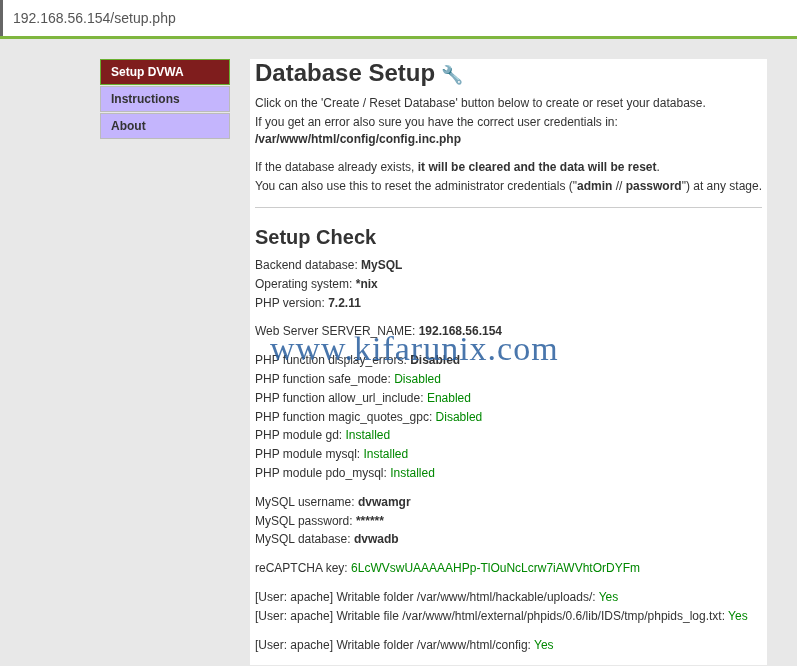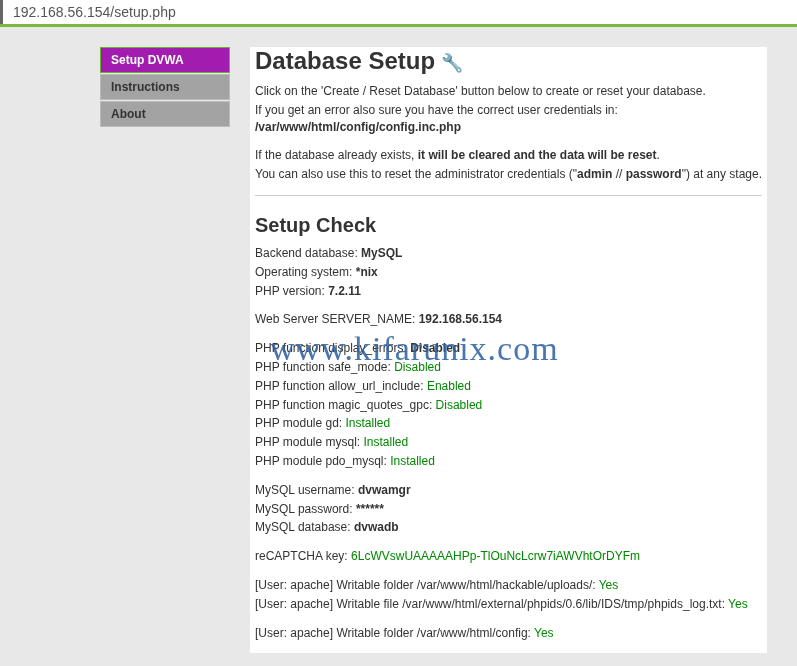--- a/index.html
+++ b/index.html
@@ -1,22 +1,22 @@
 <!DOCTYPE html>
 <html><head>
 <meta charset="utf-8">
 <style>
 * { margin: 0; padding: 0; box-sizing: border-box; }
 body { font-family: Arial, sans-serif; font-size: 12px; background: #e8e8e8; color: #333; }
-.url-bar { background: #fff; padding: 4px 10px; font-size: 14px; border-left: 3px solid #666; color: #555; }
+.url-bar { background: #fff; padding: 10px 10px; font-size: 14px; border-left: 3px solid #666; color: #555; }
 .top-line { height: 3px; background: #7fb63f; }
 .wrapper { display: flex; padding: 20px 30px 20px 100px; gap: 20px; }
 .sidebar { width: 130px; flex-shrink: 0; }
-.menu-item { padding: 5px 10px; background: #a3a3a3; border: 1px solid #bbb; margin-bottom: 1px; font-weight: bold; font-size: 12px; cursor: pointer; }
-.menu-item.active { background: #a21caf; color: #fff; border-color: #6ab030; }
+.menu-item { padding: 5px 10px; background: #c4b5fd; border: 1px solid #bbb; margin-bottom: 1px; font-weight: bold; font-size: 12px; cursor: pointer; }
+.menu-item.active { background: #7f1d1d; color: #fff; border-color: #6ab030; }
 .content { flex: 1; background: #fff; padding: 0 5px; }
 h1 { font-size: 24px; font-weight: bold; margin-bottom: 8px; }
 h2 { font-size: 20px; font-weight: bold; margin: 18px 0 8px 0; }
 .wrench { color: #999; font-size: 18px; }
 p { margin: 2px 0; line-height: 1.4; }
 .block { margin-bottom: 12px; }
 .green { color: #008800; }
 .bold { font-weight: bold; }
 hr { border: none; border-top: 1px solid #ccc; margin: 12px 0; }
 .watermark { position: absolute; top: 330px; left: 270px; font-size: 34px; color: #2a5f9e; font-family: Georgia, serif; pointer-events: none; opacity: 0.85; letter-spacing: 1px; }

